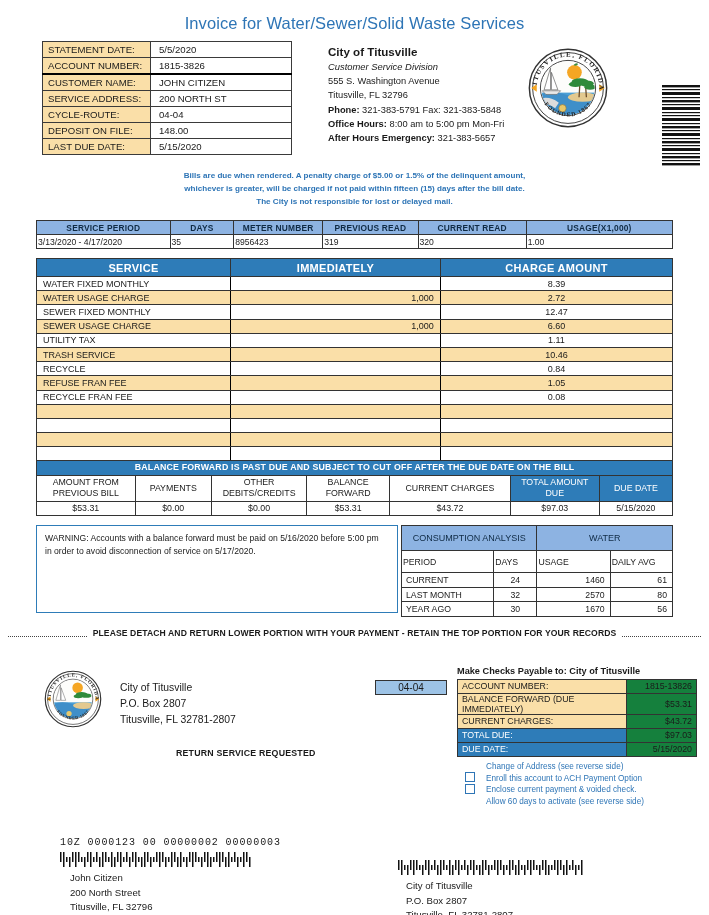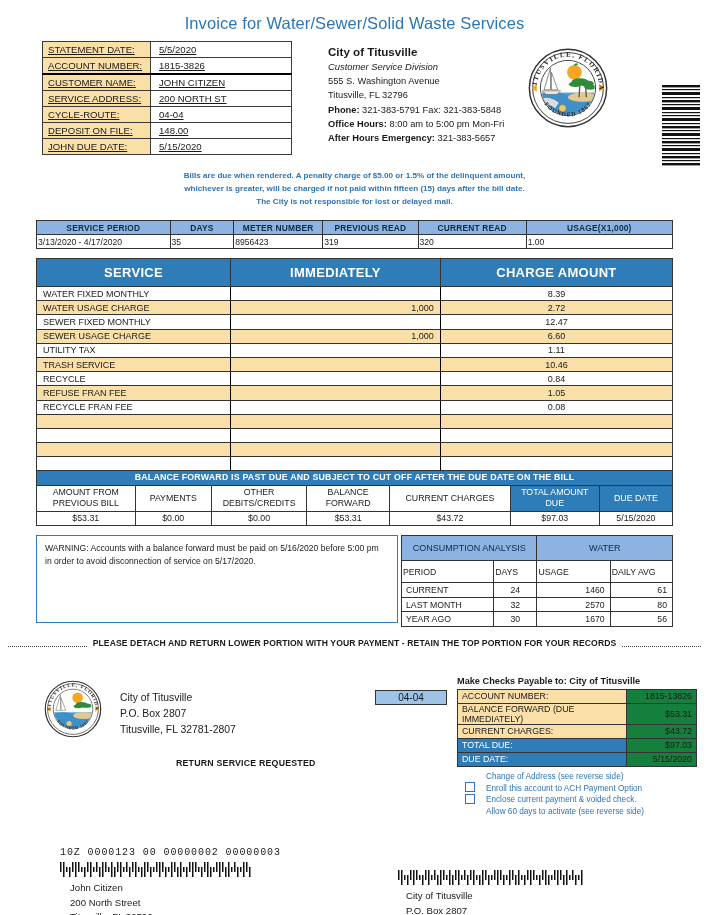--- a/index.html
+++ b/index.html
@@ -34,21 +34,20 @@
     border-collapse: collapse;
     width: 250px;
     font-size: 9.6px;
   }
   .acct-table td {
     border: 1px solid #3a3a3a;
     padding: 2px 4px 2px 5px;
     height: 15.5px;
     line-height: 11px;
     white-space: nowrap;
-    text-decoration: underline;
   }
   .acct-table td.lbl {
     background: #fadfa8;
     width: 108px;
     font-weight: normal;
   }
   .acct-table td.val { background: #ffffff; padding-left: 8px; }
   .acct-table tr.thickbot td { border-bottom: 2px solid #000; }
 
   .addr-block {
@@ -87,21 +86,21 @@
   .period-tbl { margin-top: 12px; font-size: 8.4px; }
   .period-tbl th {
     background: #8db3e2; color: #0f2a44; font-weight: bold;
     height: 14px; letter-spacing: .2px;
   }
   .period-tbl td { height: 14px; font-size: 8.6px; }
 
   .svc-tbl { margin-top: 9px; font-size: 9px; }
   .svc-tbl th {
     background: #2e7cb8; color: #fff; font-weight: bold;
-    height: 28px; font-size: 13px; letter-spacing: .3px;
+    height: 18px; font-size: 11px; letter-spacing: .3px;
   }
   .svc-tbl td { height: 14.2px; padding: 0 6px; border-left: none; border-right: none; }
   .svc-tbl td.c-svc { text-align: left; border-left: 1px solid #333; border-right: 1.6px solid #000; }
   .svc-tbl td.c-con { text-align: right; border-right: 1.6px solid #000; }
   .svc-tbl td.c-amt { text-align: center; border-right: 1px solid #333; }
   .svc-tbl tr.alt td { background: #fadfa8; }
 
   .bf-banner {
     background: #2e7cb8; color: #fff; text-align: center;
     font-weight: bold; font-size: 8.8px; height: 14px;
@@ -206,21 +205,21 @@
           </tr>
           <tr>
             <td class="lbl">CYCLE-ROUTE:</td>
             <td class="val">04-04</td>
           </tr>
           <tr>
             <td class="lbl">DEPOSIT ON FILE:</td>
             <td class="val">148.00</td>
           </tr>
           <tr>
-            <td class="lbl">JOHN DUE DATE:</td>
+            <td class="lbl">LAST DUE DATE:</td>
             <td class="val">5/15/2020</td>
           </tr>
         </tbody>
     </table>
 
     <div class="addr-block">
       <div class="org">City of Titusville</div>
       <div class="ital">Customer Service Division</div>
       <div>555 S. Washington Avenue</div>
       <div>Titusville, FL 32796</div>

